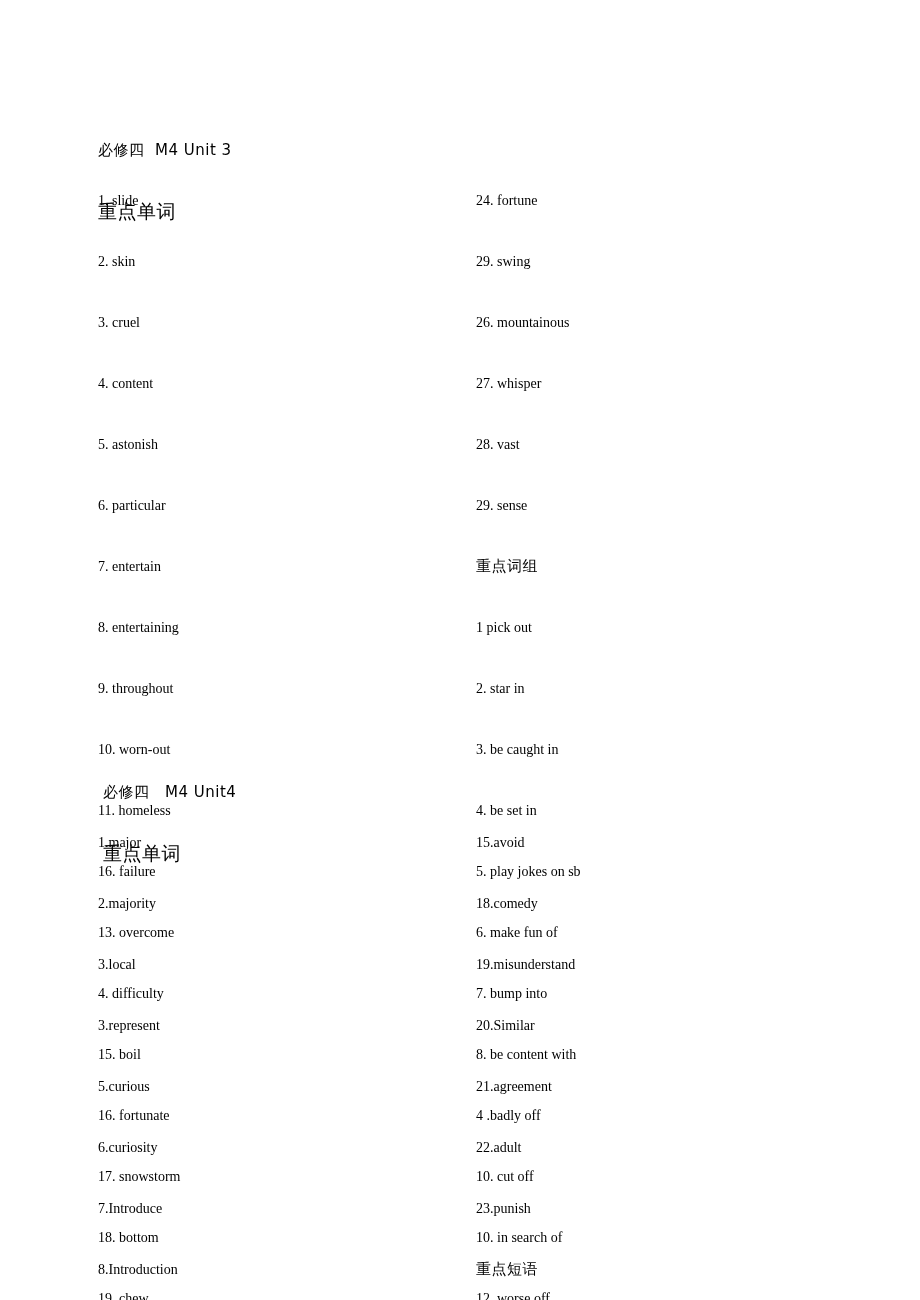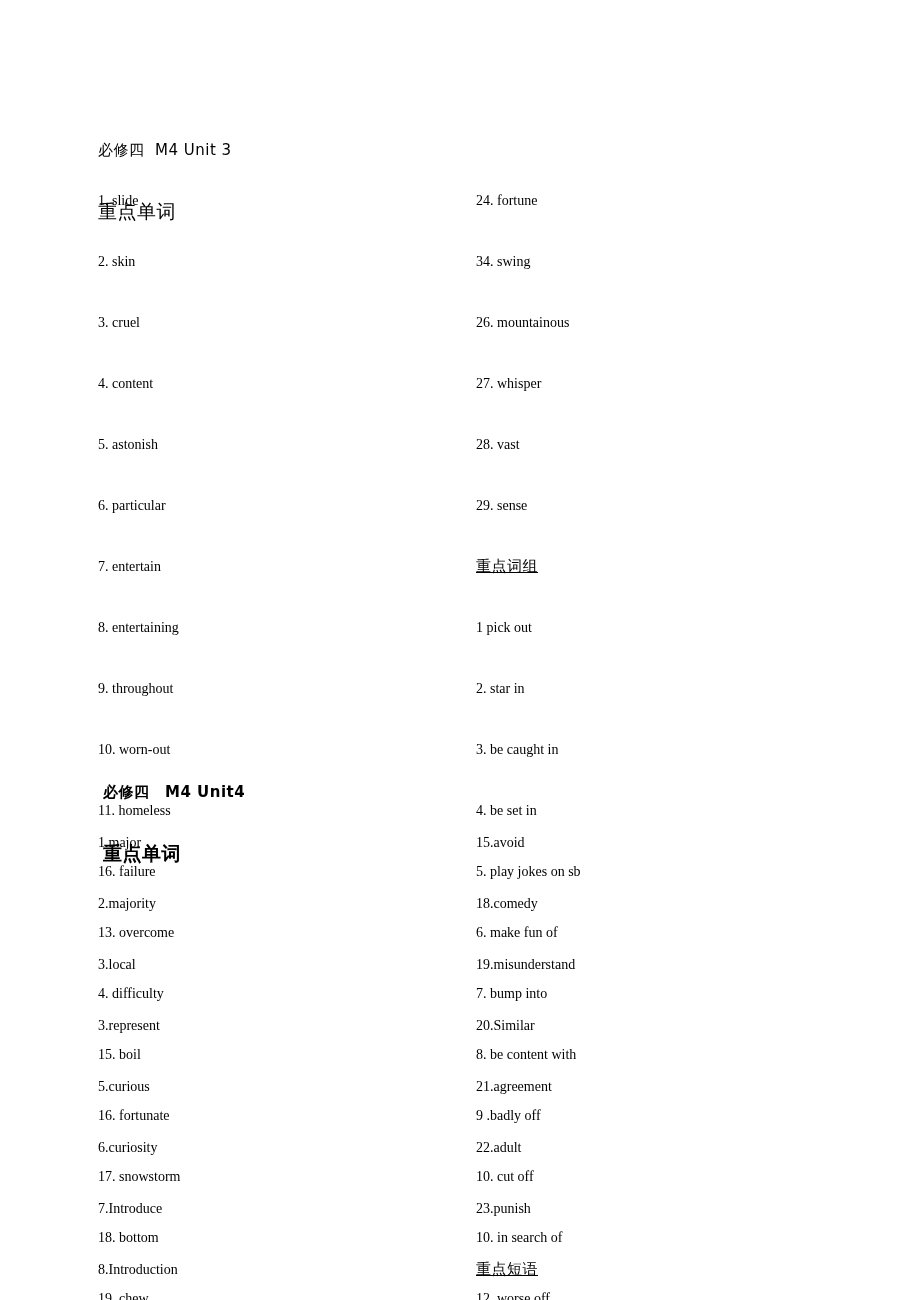--- a/index.html
+++ b/index.html
@@ -30,21 +30,21 @@
   }
   #section-1 { left: 0; top: 102px; }
   #section-2 { left: 0; top: 744px; }
 
   .heading-block {
     position: absolute;
     left: 98px;
     top: 0;
     white-space: pre;
   }
-  #section-2 .heading-block { left: 103px; font-weight: bold; }
+  #section-2 .heading-block { left: 103px; }
 
   .doc-heading {
     font-size: 16.5px;
     line-height: 25px;
     white-space: pre;
   }
   .cn {
     font-family: "DejaVu Sans", "Liberation Sans", sans-serif;
     font-size: 15px;
     letter-spacing: 0.5px;
@@ -73,21 +73,20 @@
   .entry {
     font-size: 14px;
     line-height: 25px;
     height: 25px;
     white-space: pre;
   }
   .entry.cn-entry {
     font-family: "DejaVu Sans", "Liberation Sans", sans-serif;
     font-size: 15px;
     letter-spacing: 0.5px;
-    text-decoration: underline;
   }
 </style>
 </head>
 <body>
 
 <div class="page">
 
   <div class="section" id="section-1">
 
     <div class="heading-block">
@@ -116,35 +115,35 @@
       <div class="entry">18. bottom</div>
       <div class="entry">19. chew</div>
       
       
       
       
     </div>
 
     <div class="col col-right">
       <div class="entry">24. fortune</div>
-      <div class="entry">34. swing</div>
+      <div class="entry">29. swing</div>
       <div class="entry">26. mountainous</div>
       <div class="entry">27. whisper</div>
       <div class="entry">28. vast</div>
       <div class="entry">29. sense</div>
       <div class="entry cn-entry">重点词组</div>
       <div class="entry">1 pick out</div>
       <div class="entry">2. star in</div>
       <div class="entry">3. be caught in</div>
       <div class="entry">4. be set in</div>
       <div class="entry">5. play jokes on sb</div>
       <div class="entry">6. make fun of</div>
       <div class="entry">7. bump into</div>
       <div class="entry">8. be content with</div>
-      <div class="entry">9 .badly off</div>
+      <div class="entry">4 .badly off</div>
       <div class="entry">10. cut off</div>
       <div class="entry">10. in search of</div>
       <div class="entry">12. worse off</div>
       
       
       
     </div>
 
   </div>
 

